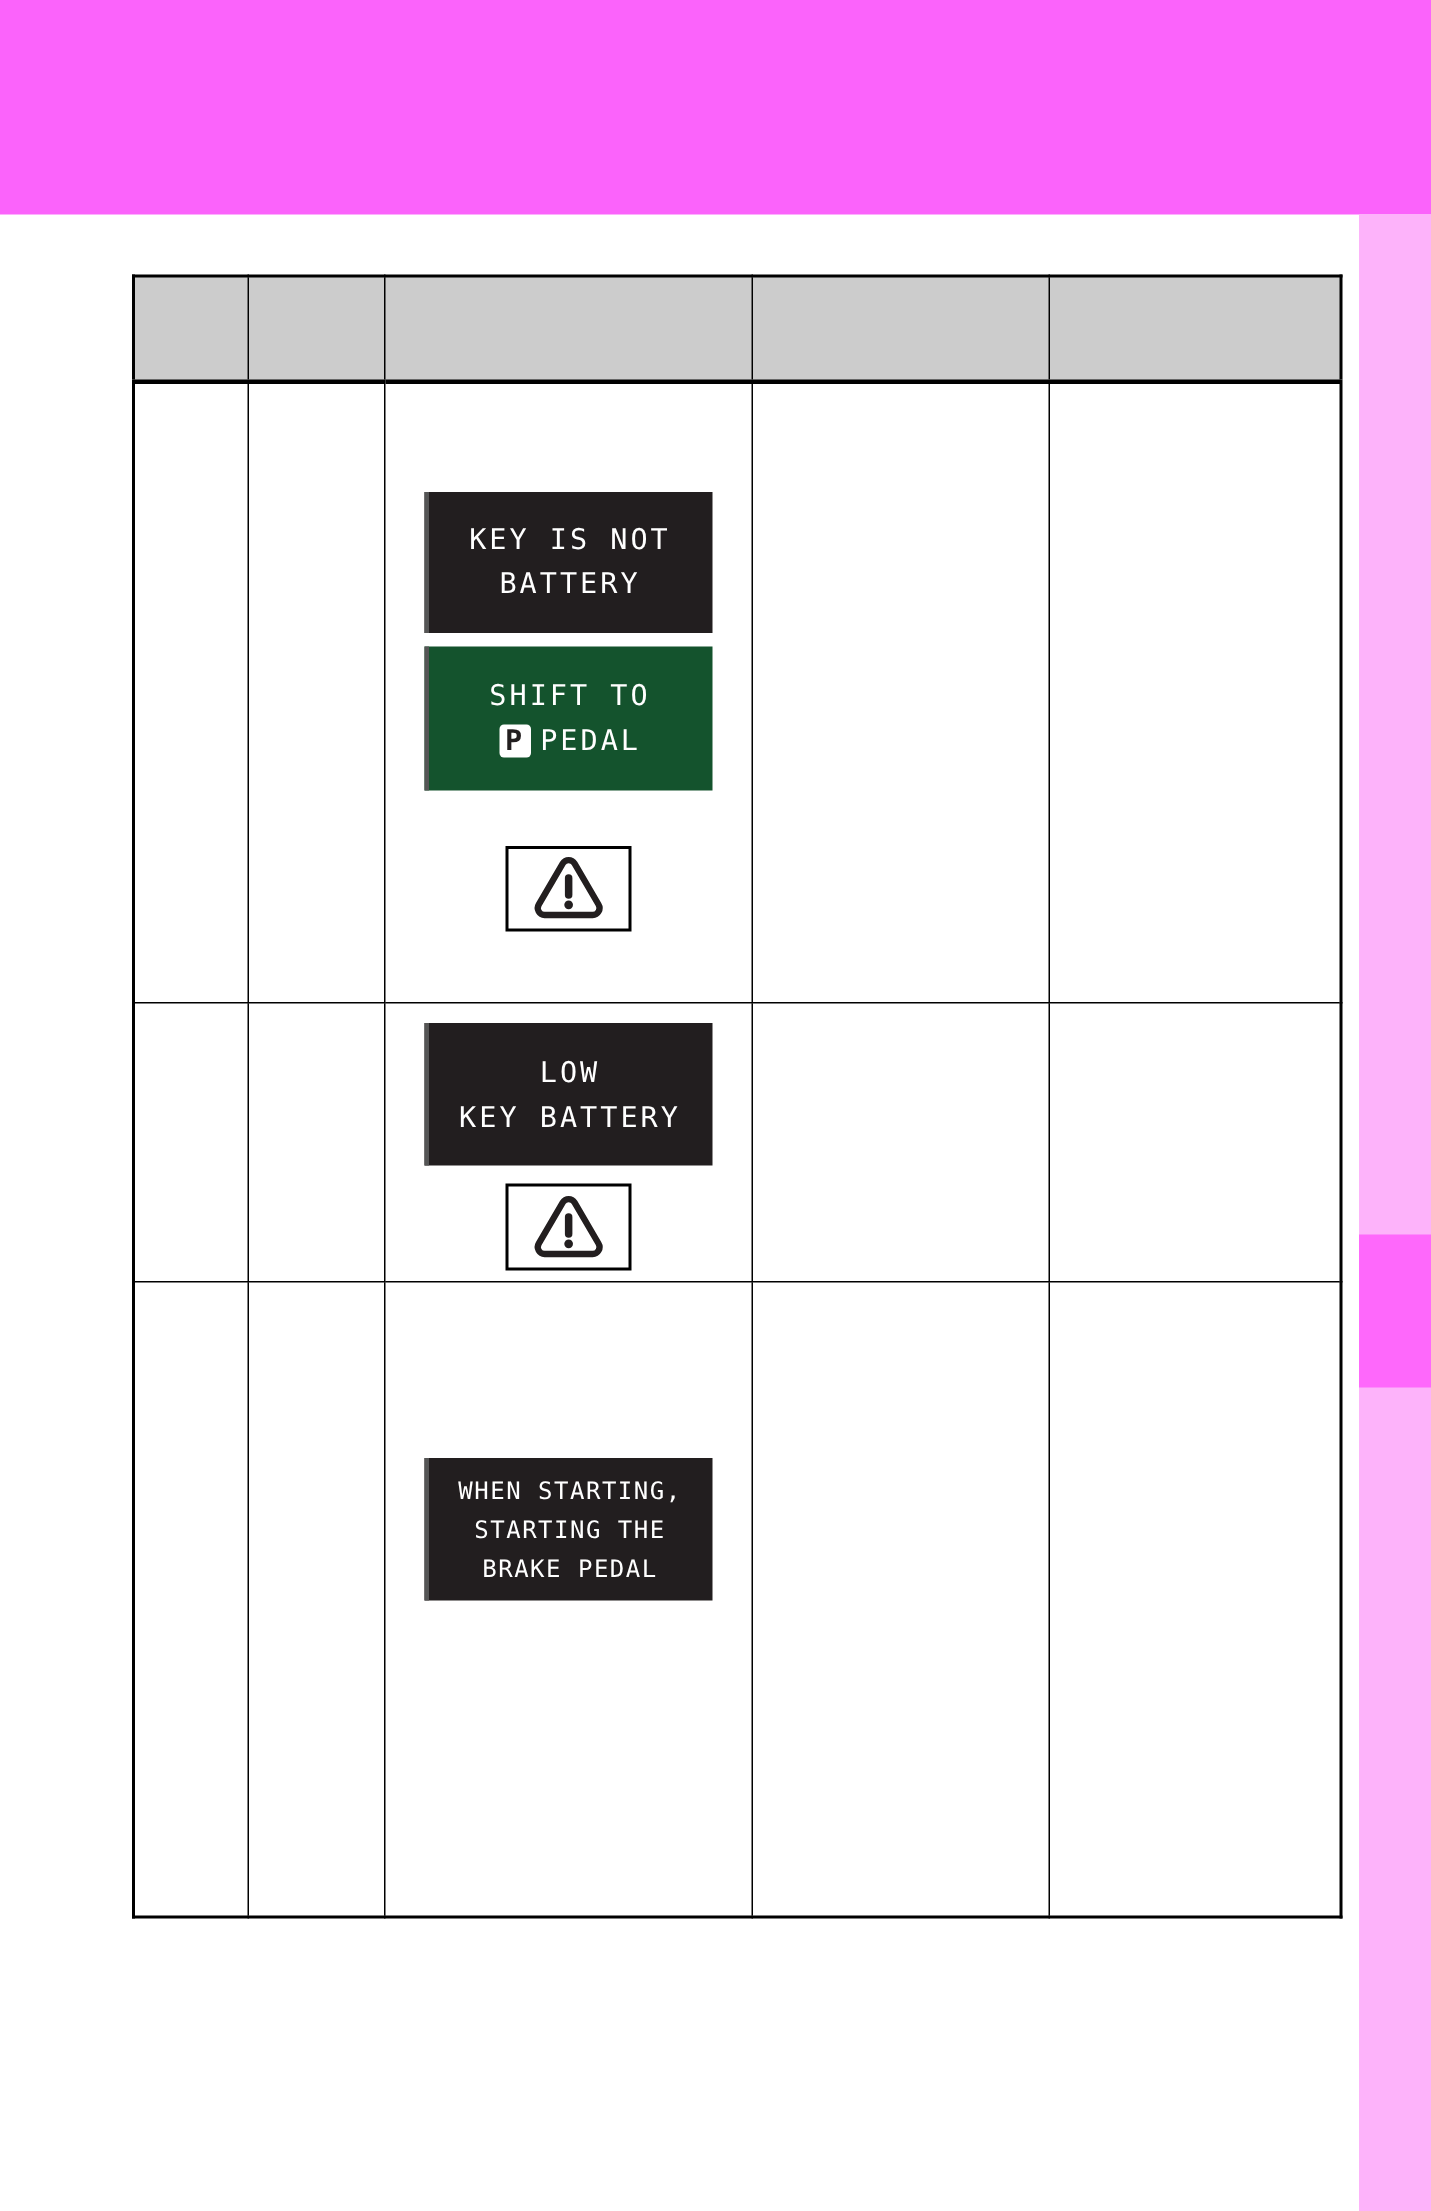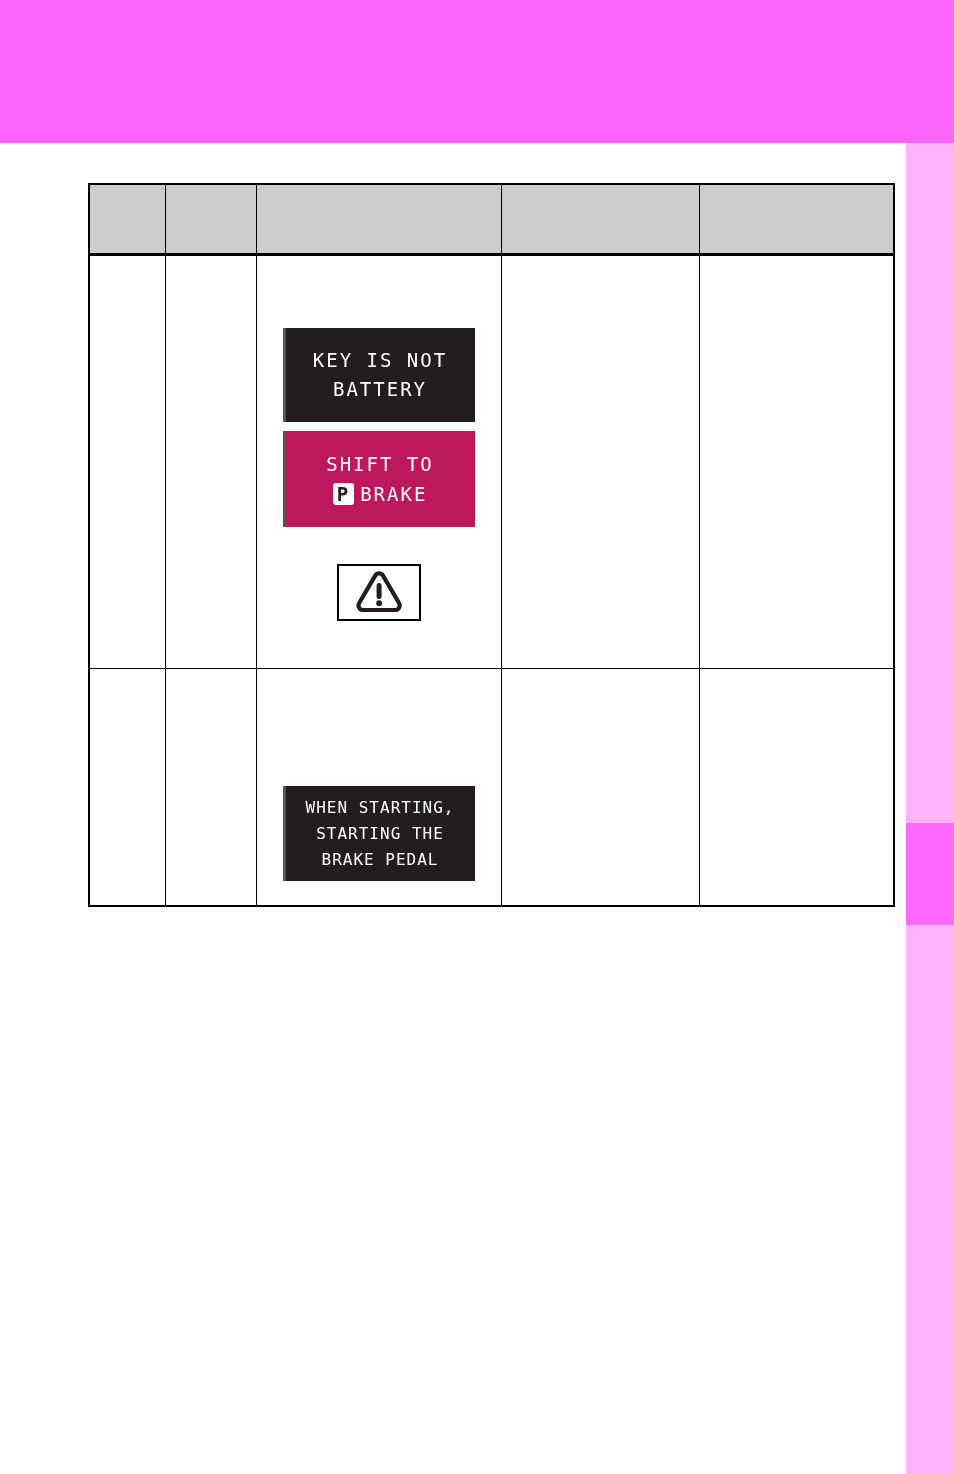--- a/index.html
+++ b/index.html
@@ -50,21 +50,21 @@
     height: 68px;
     border-bottom: 3px solid #000;
     padding: 0;
   }
   table.doc-table td {
     padding: 0;
     vertical-align: top;
   }
   tr.msg-row-1 { height: 414px; }
   tr.msg-row-2 { height: 186px; }
-  tr.msg-row-3 { height: 237px; }
+  tr.msg-row-3 { height: 423px; }
 
   .cell-stack {
     display: flex;
     flex-direction: column;
     align-items: center;
   }
   .cell-stack.row1 { padding-top: 72px; }
   .cell-stack.row2 { padding-top: 13px; }
   .cell-stack.row3 { padding-top: 117px; }
 
@@ -141,37 +141,58 @@
 
     <tr class="msg-row-1">
       <td></td>
       <td></td>
       <td>
         <div class="cell-stack row1">
           <div class="lcd lcd-1" style="background-color: rgb(34, 30, 31);">
             <span class="line">KEY IS NOT</span>
             <span class="line">BATTERY</span>
           </div>
-          <div class="lcd lcd-2" style="background-color: #be185d;">
+          <div class="lcd lcd-2" style="background-color: #14532d;">
             <span class="line">SHIFT TO</span>
-            <span class="line"><span class="p-badge">P</span><span>BRAKE</span></span>
+            <span class="line"><span class="p-badge">P</span><span>PEDAL</span></span>
           </div>
           <div class="warn-box w1">
             <svg width="50" height="43" viewBox="0 0 25 21.5">
               <path d="M10.6 2.3 a2.3 2.3 0 0 1 3.9 0 l8 13.7 a2.3 2.3 0 0 1 -2 3.5 H4.6 a2.3 2.3 0 0 1 -2 -3.5 Z" fill="none" stroke="#221e1f" stroke-width="2.1" stroke-linejoin="round"></path>
               <line x1="12.55" y1="7.2" x2="12.55" y2="12.8" stroke="#221e1f" stroke-width="2.5" stroke-linecap="round"></line>
               <circle cx="12.55" cy="16.1" r="1.45" fill="#221e1f"></circle>
             </svg>
           </div>
         </div>
       </td>
       <td></td>
       <td></td>
     </tr>
 
+    <tr class="msg-row-2">
+      <td></td>
+      <td></td>
+      <td>
+        <div class="cell-stack row2">
+          <div class="lcd lcd-3" style="background-color: rgb(34, 30, 31);">
+            <span class="line">LOW</span>
+            <span class="line">KEY BATTERY</span>
+          </div>
+          <div class="warn-box w2">
+            <svg width="50" height="43" viewBox="0 0 25 21.5">
+              <path d="M10.6 2.3 a2.3 2.3 0 0 1 3.9 0 l8 13.7 a2.3 2.3 0 0 1 -2 3.5 H4.6 a2.3 2.3 0 0 1 -2 -3.5 Z" fill="none" stroke="#221e1f" stroke-width="2.1" stroke-linejoin="round"></path>
+              <line x1="12.55" y1="7.2" x2="12.55" y2="12.8" stroke="#221e1f" stroke-width="2.5" stroke-linecap="round"></line>
+              <circle cx="12.55" cy="16.1" r="1.45" fill="#221e1f"></circle>
+            </svg>
+          </div>
+        </div>
+      </td>
+      <td></td>
+      <td></td>
+    </tr>
 
     <tr class="msg-row-3">
       <td></td>
       <td></td>
       <td>
         <div class="cell-stack row3">
           <div class="lcd lcd-4" style="background-color: rgb(34, 30, 31);">
             <span class="line">WHEN STARTING,</span>
             <span class="line">STARTING THE</span>
             <span class="line">BRAKE PEDAL</span>

